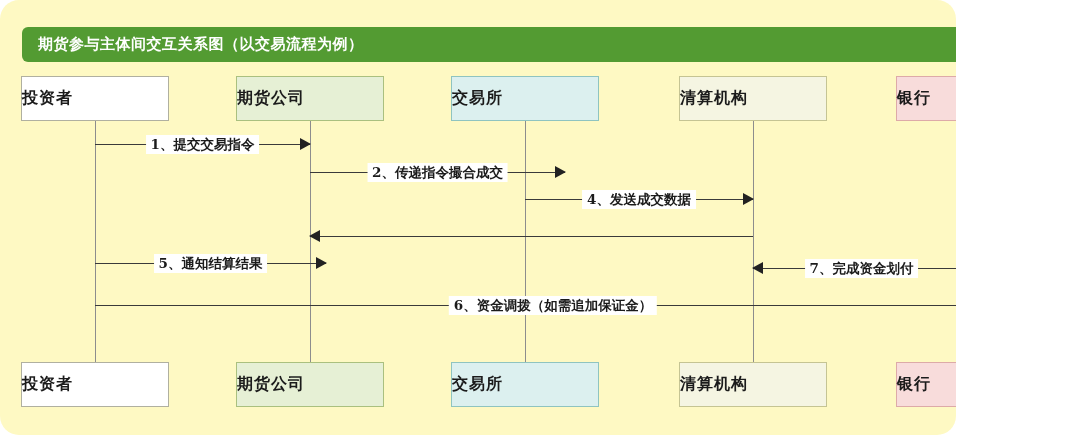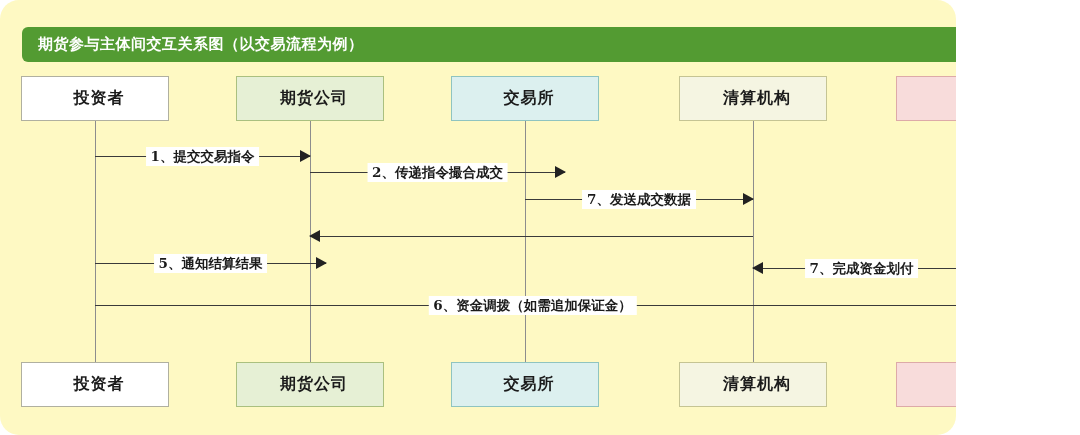--- a/index.html
+++ b/index.html
@@ -41,24 +41,23 @@
     font-family: "DejaVu Serif", "Liberation Serif", serif;
     white-space: nowrap;
   }
 
   
   .actor-box {
     position: absolute;
     height: 45px;
     display: flex;
     align-items: center;
-    justify-content: center;
+    justify-content: flex-start;
     box-sizing: border-box;
     border: 1px solid #b9bfae;
-    padding-left: 8px;
   }
   .actor-label {
     font-size: 16px;
     font-weight: bold;
     color: #1b1b1b;
     font-family: "DejaVu Serif", "Liberation Serif", serif;
     letter-spacing: 1px;
     white-space: nowrap;
   }
 
@@ -140,50 +139,50 @@
         <span class="actor-label">交易所</span>
       </div>
       <div class="actor-box" style="left: 679px; top: 76px; width: 148px; background: rgb(245, 245, 226); border-color: rgb(197, 196, 147);">
         <span class="actor-label">清算机构</span>
       </div>
       <div class="actor-box" style="left: 896px; top: 76px; width: 148px; background: rgb(248, 220, 219); border-color: rgb(221, 170, 168);">
         <span class="actor-label">银行</span>
       </div>
     </div>
   <div id="messages">
-      <div class="msg" style="left: 95px; width: 215px; top: 147px;">
+      <div class="msg" style="left: 95px; width: 215px; top: 135px;">
         <div class="msg-line"></div>
         <div class="arrow-head right"></div>
         <div class="msg-label">1、提交交易指令</div>
       </div>
       <div class="msg" style="left: 310px; width: 215px; top: 163px; padding-left: 40px;">
         <div class="msg-line"></div>
         <div class="arrow-head right"></div>
         <div class="msg-label">2、传递指令撮合成交</div>
       </div>
       <div class="msg" style="left: 525px; width: 228px; top: 190px;">
         <div class="msg-line"></div>
         <div class="arrow-head right"></div>
-        <div class="msg-label">7、发送成交数据</div>
+        <div class="msg-label">4、发送成交数据</div>
       </div>
       <div class="msg" style="left: 310px; width: 443px; top: 227px;">
         <div class="msg-line"></div>
         <div class="arrow-head left"></div>
       </div>
       <div class="msg" style="left: 95px; width: 215px; top: 254px; padding-left: 16px;">
         <div class="msg-line"></div>
         <div class="arrow-head right"></div>
         <div class="msg-label">5、通知结算结果</div>
       </div>
       <div class="msg" style="left: 753px; width: 217px; top: 259px;">
         <div class="msg-line"></div>
         <div class="arrow-head left"></div>
         <div class="msg-label">7、完成资金划付</div>
       </div>
-      <div class="msg" style="left: 95px; width: 875px; top: 296px;">
+      <div class="msg" style="left: 95px; width: 875px; top: 296px; padding-left: 41px;">
         <div class="msg-line"></div>
         <div class="arrow-head right"></div>
         <div class="msg-label">6、资金调拨（如需追加保证金）</div>
       </div>
     </div>
   <div id="bottom-actors">
       <div class="actor-box" style="left: 21px; top: 362px; width: 148px; background: rgb(255, 255, 255); border-color: rgb(176, 176, 160);">
         <span class="actor-label">投资者</span>
       </div>
       <div class="actor-box" style="left: 236px; top: 362px; width: 148px; background: rgb(230, 240, 213); border-color: rgb(170, 192, 127);">

